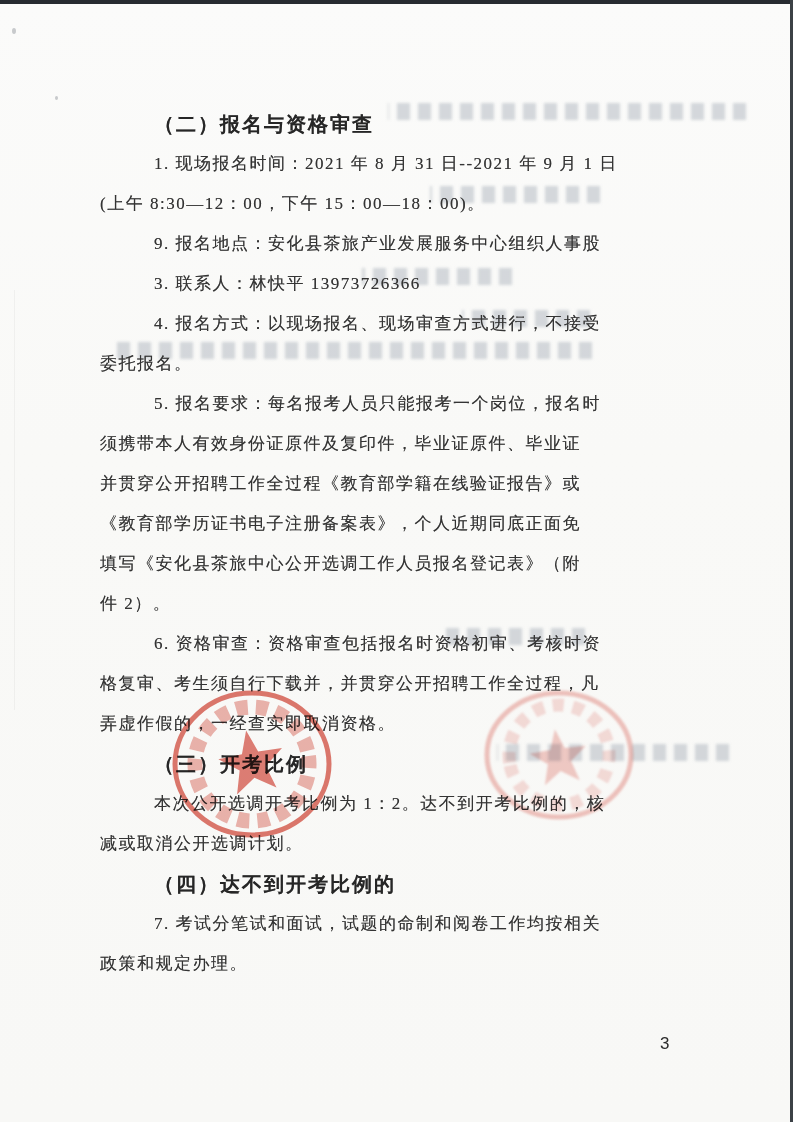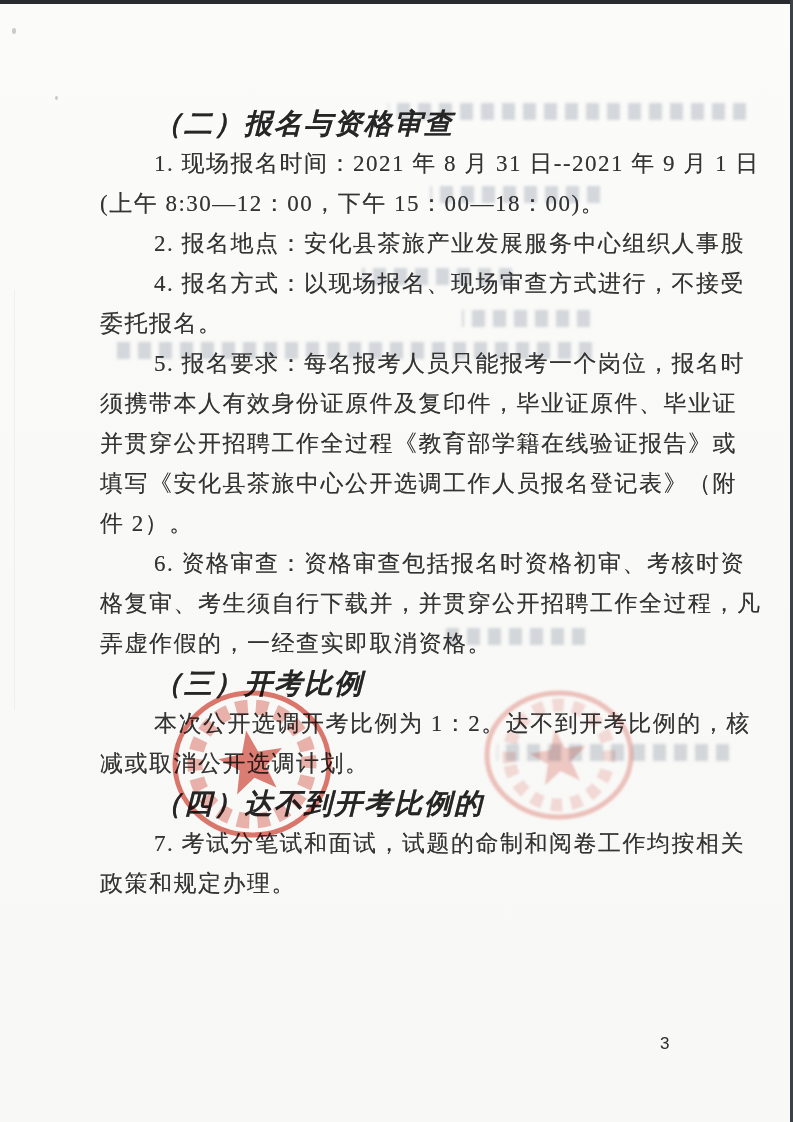--- a/index.html
+++ b/index.html
@@ -28,26 +28,26 @@
     position: absolute; left: 14px; top: 290px; width: 1px; height: 420px;
     background: rgba(60,60,60,.05);
   }
   
   .content {
     position: absolute; left: 100px; top: 104px; width: 612px;
     color: #343434;
   }
   .ln {
     height: 40px; line-height: 40px;
-    font-size: 23px; letter-spacing: 1.5px;
+    font-size: 17px; letter-spacing: 1.5px;
     white-space: nowrap;
     text-shadow: 0 0 .5px rgba(45,45,45,.55);
   }
   .ind { padding-left: 54px; }
-  .h { font-weight: bold; color: #262626; font-size: 28px; letter-spacing: 2px; font-style: italic; }
+  .h { font-weight: bold; color: #262626; font-size: 20px; letter-spacing: 2px; }
   .page-number {
     position: absolute; left: 660px; top: 1034px;
     font-size: 17px; color: #2b2b2b;
     font-family: "Liberation Sans", sans-serif;
   }
   
   .bleed {
     position: absolute; height: 17px;
     background: repeating-linear-gradient(90deg,
       rgba(148,158,170,.38) 0 13px, rgba(148,158,170,0) 13px 21px);
@@ -76,26 +76,28 @@
   <div class="bleed" style="left:362px;top:268px;width:150px"></div>
   <div class="bleed" style="left:462px;top:310px;width:128px"></div>
   <div class="bleed" style="left:112px;top:342px;width:480px"></div>
   <div class="bleed" style="left:440px;top:628px;width:145px"></div>
   <div class="bleed" style="left:497px;top:744px;width:232px"></div>
 
   <div class="content">
     <div class="ln h ind">（二）报名与资格审查</div>
     <div class="ln ind">1. 现场报名时间：2021 年 8 月 31 日--2021 年 9 月 1 日</div>
     <div class="ln">(上午 8:30—12：00，下午 15：00—18：00)。</div>
-    <div class="ln ind">2. 报名地点：安化县茶旅产业发展服务中心组织人事股</div>
+    <div class="ln ind">9. 报名地点：安化县茶旅产业发展服务中心组织人事股</div>
+    <div class="ln ind">3. 联系人：林快平 13973726366</div>
     <div class="ln ind">4. 报名方式：以现场报名、现场审查方式进行，不接受</div>
     <div class="ln">委托报名。</div>
     <div class="ln ind">5. 报名要求：每名报考人员只能报考一个岗位，报名时</div>
     <div class="ln">须携带本人有效身份证原件及复印件，毕业证原件、毕业证</div>
     <div class="ln">并贯穿公开招聘工作全过程《教育部学籍在线验证报告》或</div>
+    <div class="ln">《教育部学历证书电子注册备案表》，个人近期同底正面免</div>
     <div class="ln">填写《安化县茶旅中心公开选调工作人员报名登记表》（附</div>
     <div class="ln">件 2）。</div>
     <div class="ln ind">6. 资格审查：资格审查包括报名时资格初审、考核时资</div>
     <div class="ln">格复审、考生须自行下载并，并贯穿公开招聘工作全过程，凡</div>
     <div class="ln">弄虚作假的，一经查实即取消资格。</div>
     <div class="ln h ind">（三）开考比例</div>
     <div class="ln ind">本次公开选调开考比例为 1：2。达不到开考比例的，核</div>
     <div class="ln">减或取消公开选调计划。</div>
     <div class="ln h ind">（四）达不到开考比例的</div>
     <div class="ln ind">7. 考试分笔试和面试，试题的命制和阅卷工作均按相关</div>

